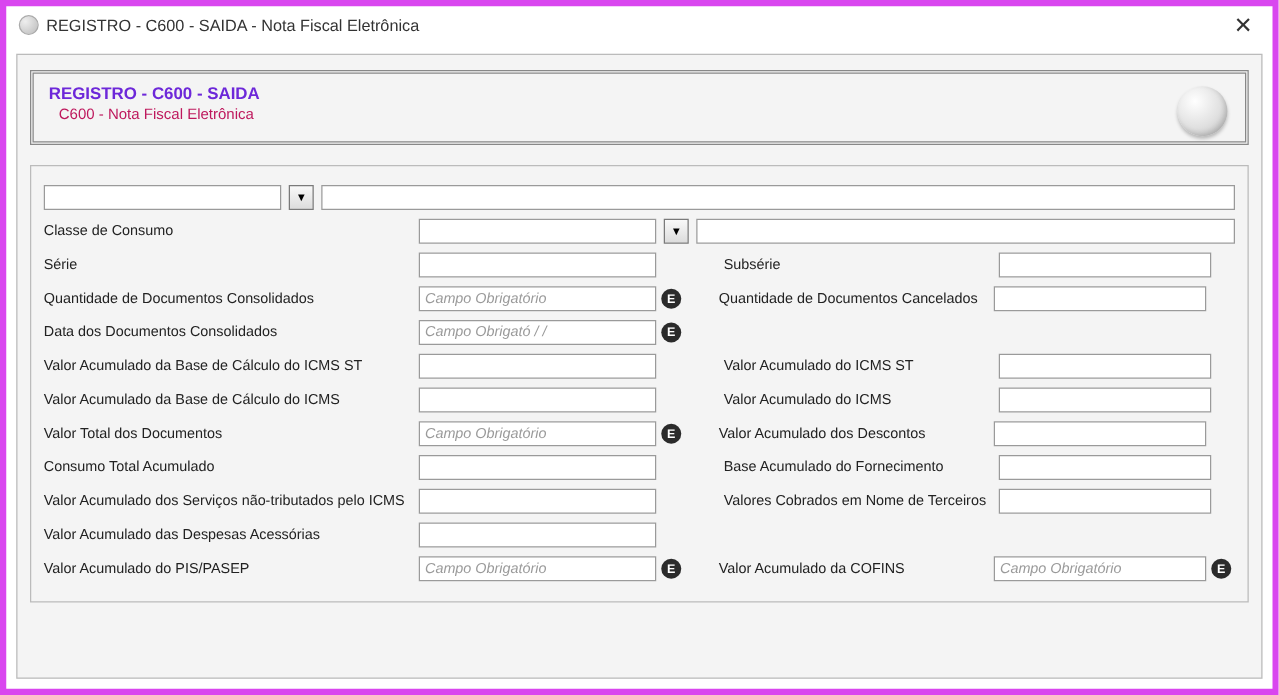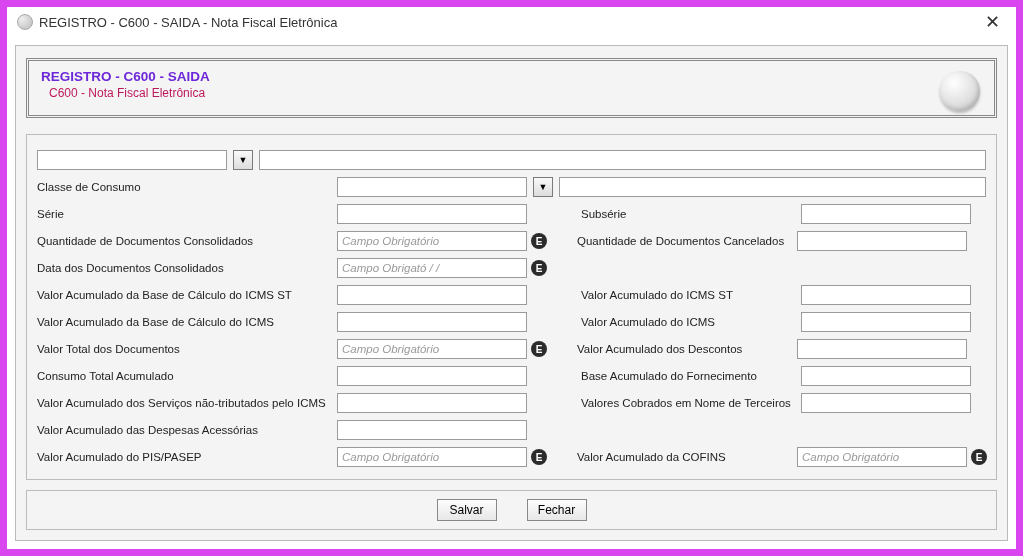--- a/index.html
+++ b/index.html
@@ -1,19 +1,19 @@
 <!DOCTYPE html>
 <html><head>
 <meta charset="utf-8">
 <style>
   * { box-sizing: border-box; font-family: Arial, sans-serif; }
   html, body { margin:0; padding:0; background:#fff; }
   .window {
     width:1023px; height:556px; background:#fff; position:relative;
-    border:7px solid #d946ef;
+    border:5px solid #d946ef;
   }
   .titlebar {
     height:30px; display:flex; align-items:center; justify-content:space-between;
     padding:0 10px; font-size:13px; color:#333;
   }
   .titlebar .left { display:flex; align-items:center; gap:6px; }
   .titlebar .app-icon {
     width:16px; height:16px; border-radius:50%;
     background: radial-gradient(circle at 30% 30%, #eee, #bbb);
     border:1px solid #aaa;
@@ -205,19 +205,15 @@
         <input class="txt inp-c2-a" type="text" placeholder="Campo Obrigatório" style="">
         <span class="badge">E</span>
         <div class="col3gap"></div>
         <span class="lbl col3">Valor Acumulado da COFINS</span>
         <input class="txt inp-right" type="text" placeholder="Campo Obrigatório" style="">
         <span class="badge">E</span>
       </div>
 
     </div>
 
-    <div class="button-row">
-      <button class="btn">Salvar</button>
-      <button class="btn">Fechar</button>
-    </div>
 
   </div>
 </div>
 
 </body></html>

